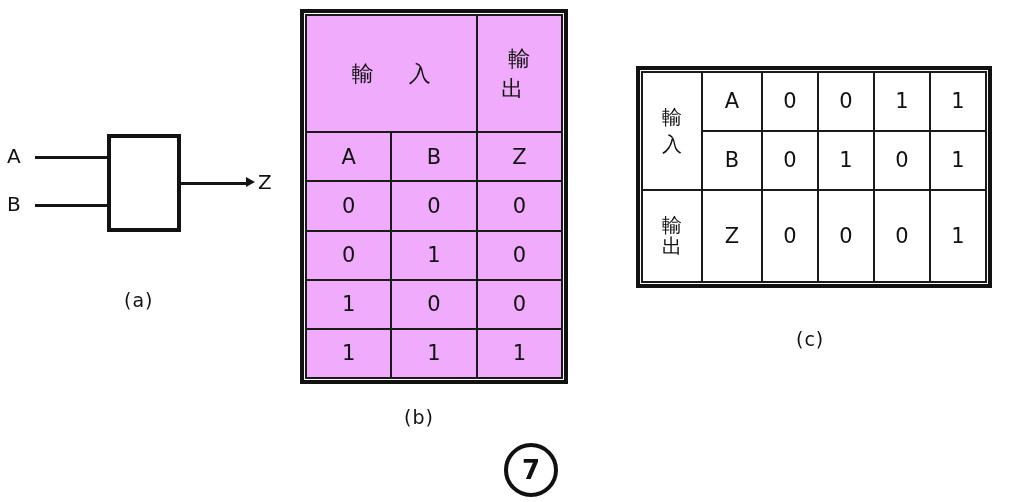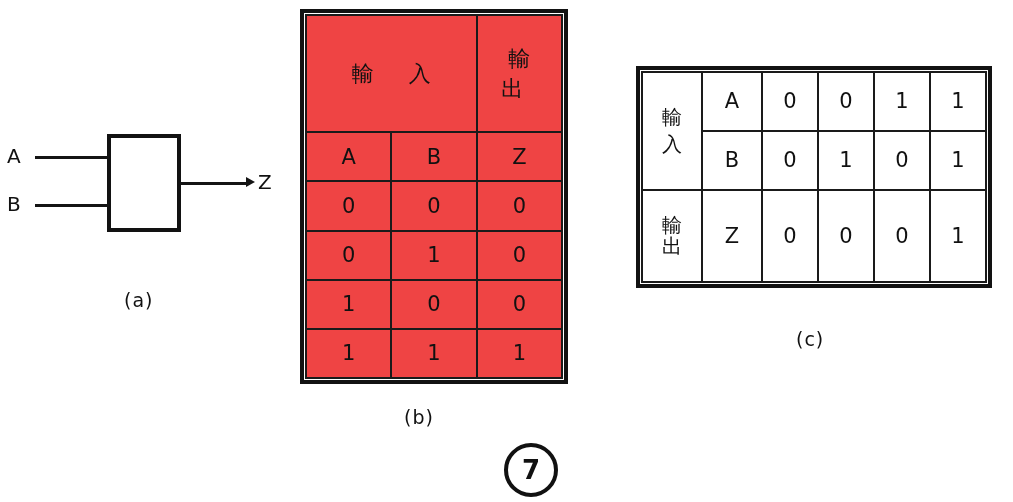--- a/index.html
+++ b/index.html
@@ -80,21 +80,21 @@
     left: 305px;
     top: 14px;
     width: 258px;
     height: 365px;
   }
   table.tb {
     border-collapse: collapse;
     width: 100%;
     height: 100%;
     table-layout: fixed;
-    background: #ef4444;
+    background: #f0abfc;
   }
   table.tb td {
     border: 2px solid #1a1a1a;
     text-align: center;
     vertical-align: middle;
     font-size: 21px;
     color: #111;
     padding: 0;
   }
   table.tb .cjk {

